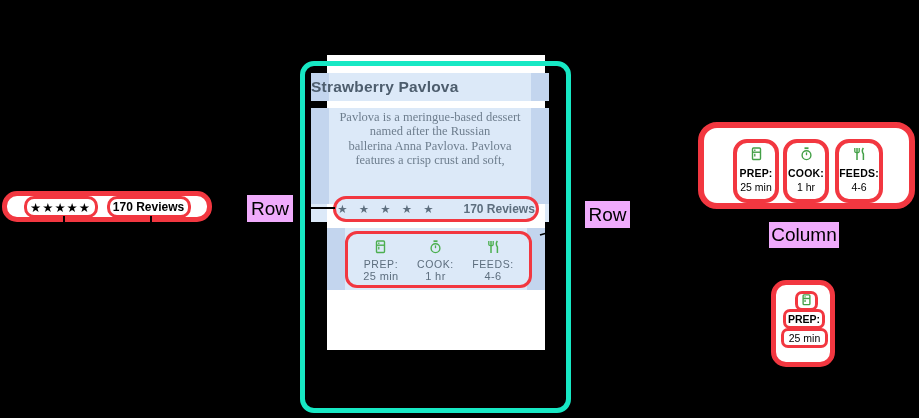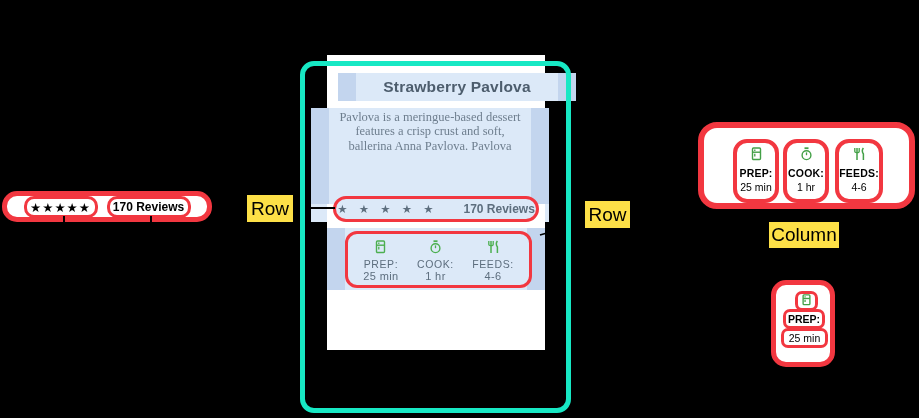--- a/index.html
+++ b/index.html
@@ -3,40 +3,40 @@
 <meta charset="utf-8">
 <style>
   html,body{margin:0;padding:0;background:#000;}
   #canvas{position:relative;width:919px;height:418px;background:#000;overflow:hidden;
           font-family:"Liberation Sans",sans-serif;}
   .abs{position:absolute;box-sizing:border-box;}
 
   
   .card-bg{left:327px;top:55px;width:218px;height:295px;background:#fff;z-index:1;}
   .section{z-index:2;background:linear-gradient(90deg,#c3d5ee 0 18px,#dce9f8 18px calc(100% - 18px),#c3d5ee calc(100% - 18px));}
-  .sec-title{left:311px;top:73px;width:238px;height:28px;display:flex;align-items:center;justify-content:center;margin-left:27px;}
+  .sec-title{left:311px;top:73px;width:238px;height:28px;display:flex;align-items:center;}
   .sec-title span{font-size:15.5px;font-weight:bold;color:#4d5d6d;letter-spacing:.2px;}
   .sec-desc{left:311px;top:108px;width:238px;height:96px;text-align:center;padding-top:2px;}
   .sec-desc div{font-family:"Liberation Serif",serif;font-size:12.5px;line-height:14.4px;color:#6e7e8e;}
   .sec-ratings{left:311px;top:196px;width:238px;height:26px;background:#dce9f8;}
   .ratings-box{left:333px;top:196px;width:206px;height:26px;border:3.5px solid #f23740;border-radius:13px;
                background:#dce9f8;z-index:3;display:flex;align-items:center;justify-content:center;gap:26px;}
   .ratings-box .stars{color:#5d6e7e;font-size:11.5px;letter-spacing:4px;}
   .ratings-box .rev{color:#5d6e7e;font-size:12px;font-weight:bold;}
   .sec-icons{left:327px;top:228px;width:218px;height:62px;}
   .icons-box{left:345px;top:231px;width:187px;height:57px;border:3.5px solid #f23740;border-radius:12px;
              background:#dce9f8;z-index:3;display:flex;align-items:stretch;justify-content:space-around;padding:4px 6px 2px;}
   .info-col{display:flex;flex-direction:column;align-items:center;justify-content:space-between;padding:2px 0 5px;}
   .info-col .lbl{color:#5d6e7e;font-size:10.5px;letter-spacing:.6px;}
   .info-col .val{color:#5d6e7e;font-size:11px;letter-spacing:.4px;}
   .card-green{color:#4caf50;}
   .teal-frame{left:300px;top:61px;width:271px;height:352px;border:5px solid #17e8c4;border-radius:14px;z-index:5;}
 
   
-  .tag{background:#fde047;color:#000;display:flex;align-items:center;justify-content:center;
+  .tag{background:#f0abfc;color:#000;display:flex;align-items:center;justify-content:center;
        font-size:19px;z-index:6;}
   .row-tag-left{left:247px;top:195px;width:46px;height:27px;}
   .row-tag-right{left:585px;top:201px;width:45px;height:27px;}
   .col-tag{left:769px;top:222px;width:70px;height:26px;text-align:center;}
   .hline{background:#000;height:2px;z-index:4;}
   .vtick{background:#000;width:2px;z-index:6;}
   svg.overlay{position:absolute;left:0;top:0;z-index:4;pointer-events:none;}
 
   
   .ratings-detail{left:2px;top:191px;width:210px;height:31px;border:5px solid #f23740;border-radius:15px;
@@ -68,22 +68,23 @@
 <div id="canvas">
 
   <div class="abs card-bg"></div>
 
   <div class="abs section sec-title">
     <span>Strawberry Pavlova</span>
   </div>
 
   <div class="abs section sec-desc">
     <div>Pavlova is a meringue-based dessert</div>
+    <div>named after the Russian</div>
+    <div>ballerina Anna Pavlova. Pavlova</div>
     <div>features a crisp crust and soft,</div>
-    <div>ballerina Anna Pavlova. Pavlova</div>
   </div>
 
   <div class="abs sec-ratings"></div>
   <div class="abs ratings-box">
     <span class="stars">★ ★ ★ ★ ★</span>
     <span class="rev">170 Reviews</span>
   </div>
 
   <div class="abs section sec-icons"></div>
   <div class="abs icons-box">

